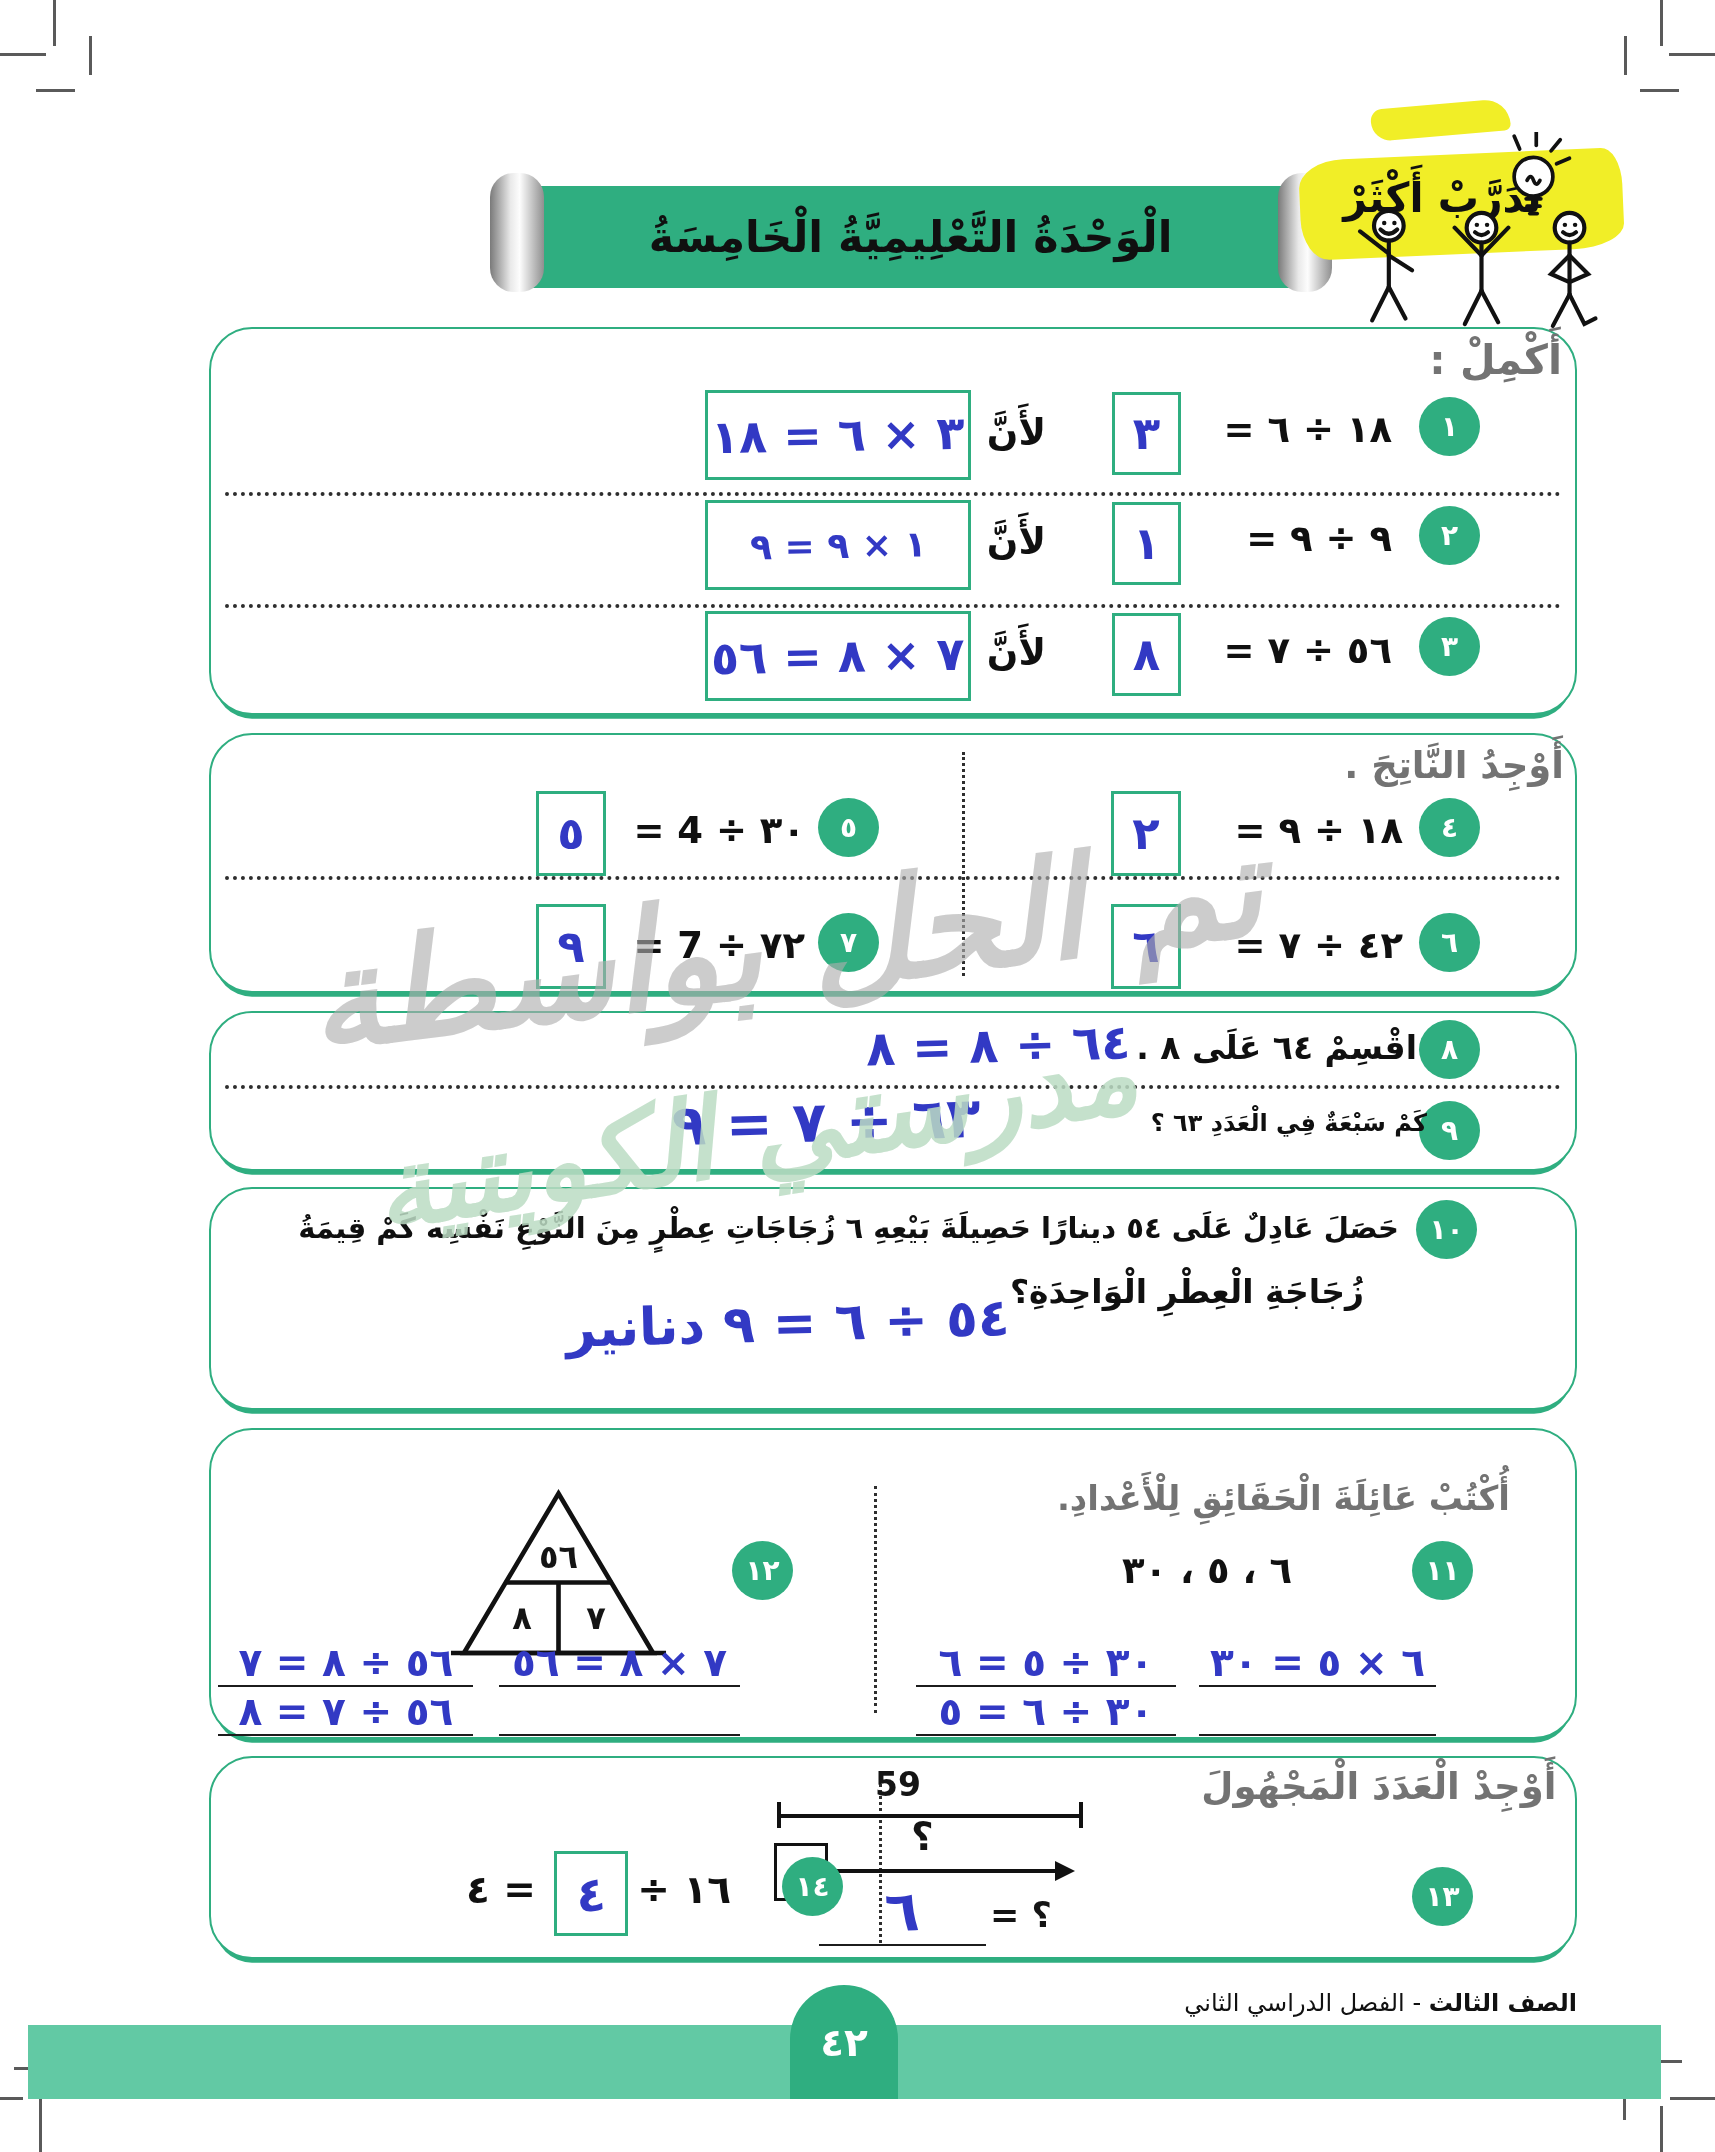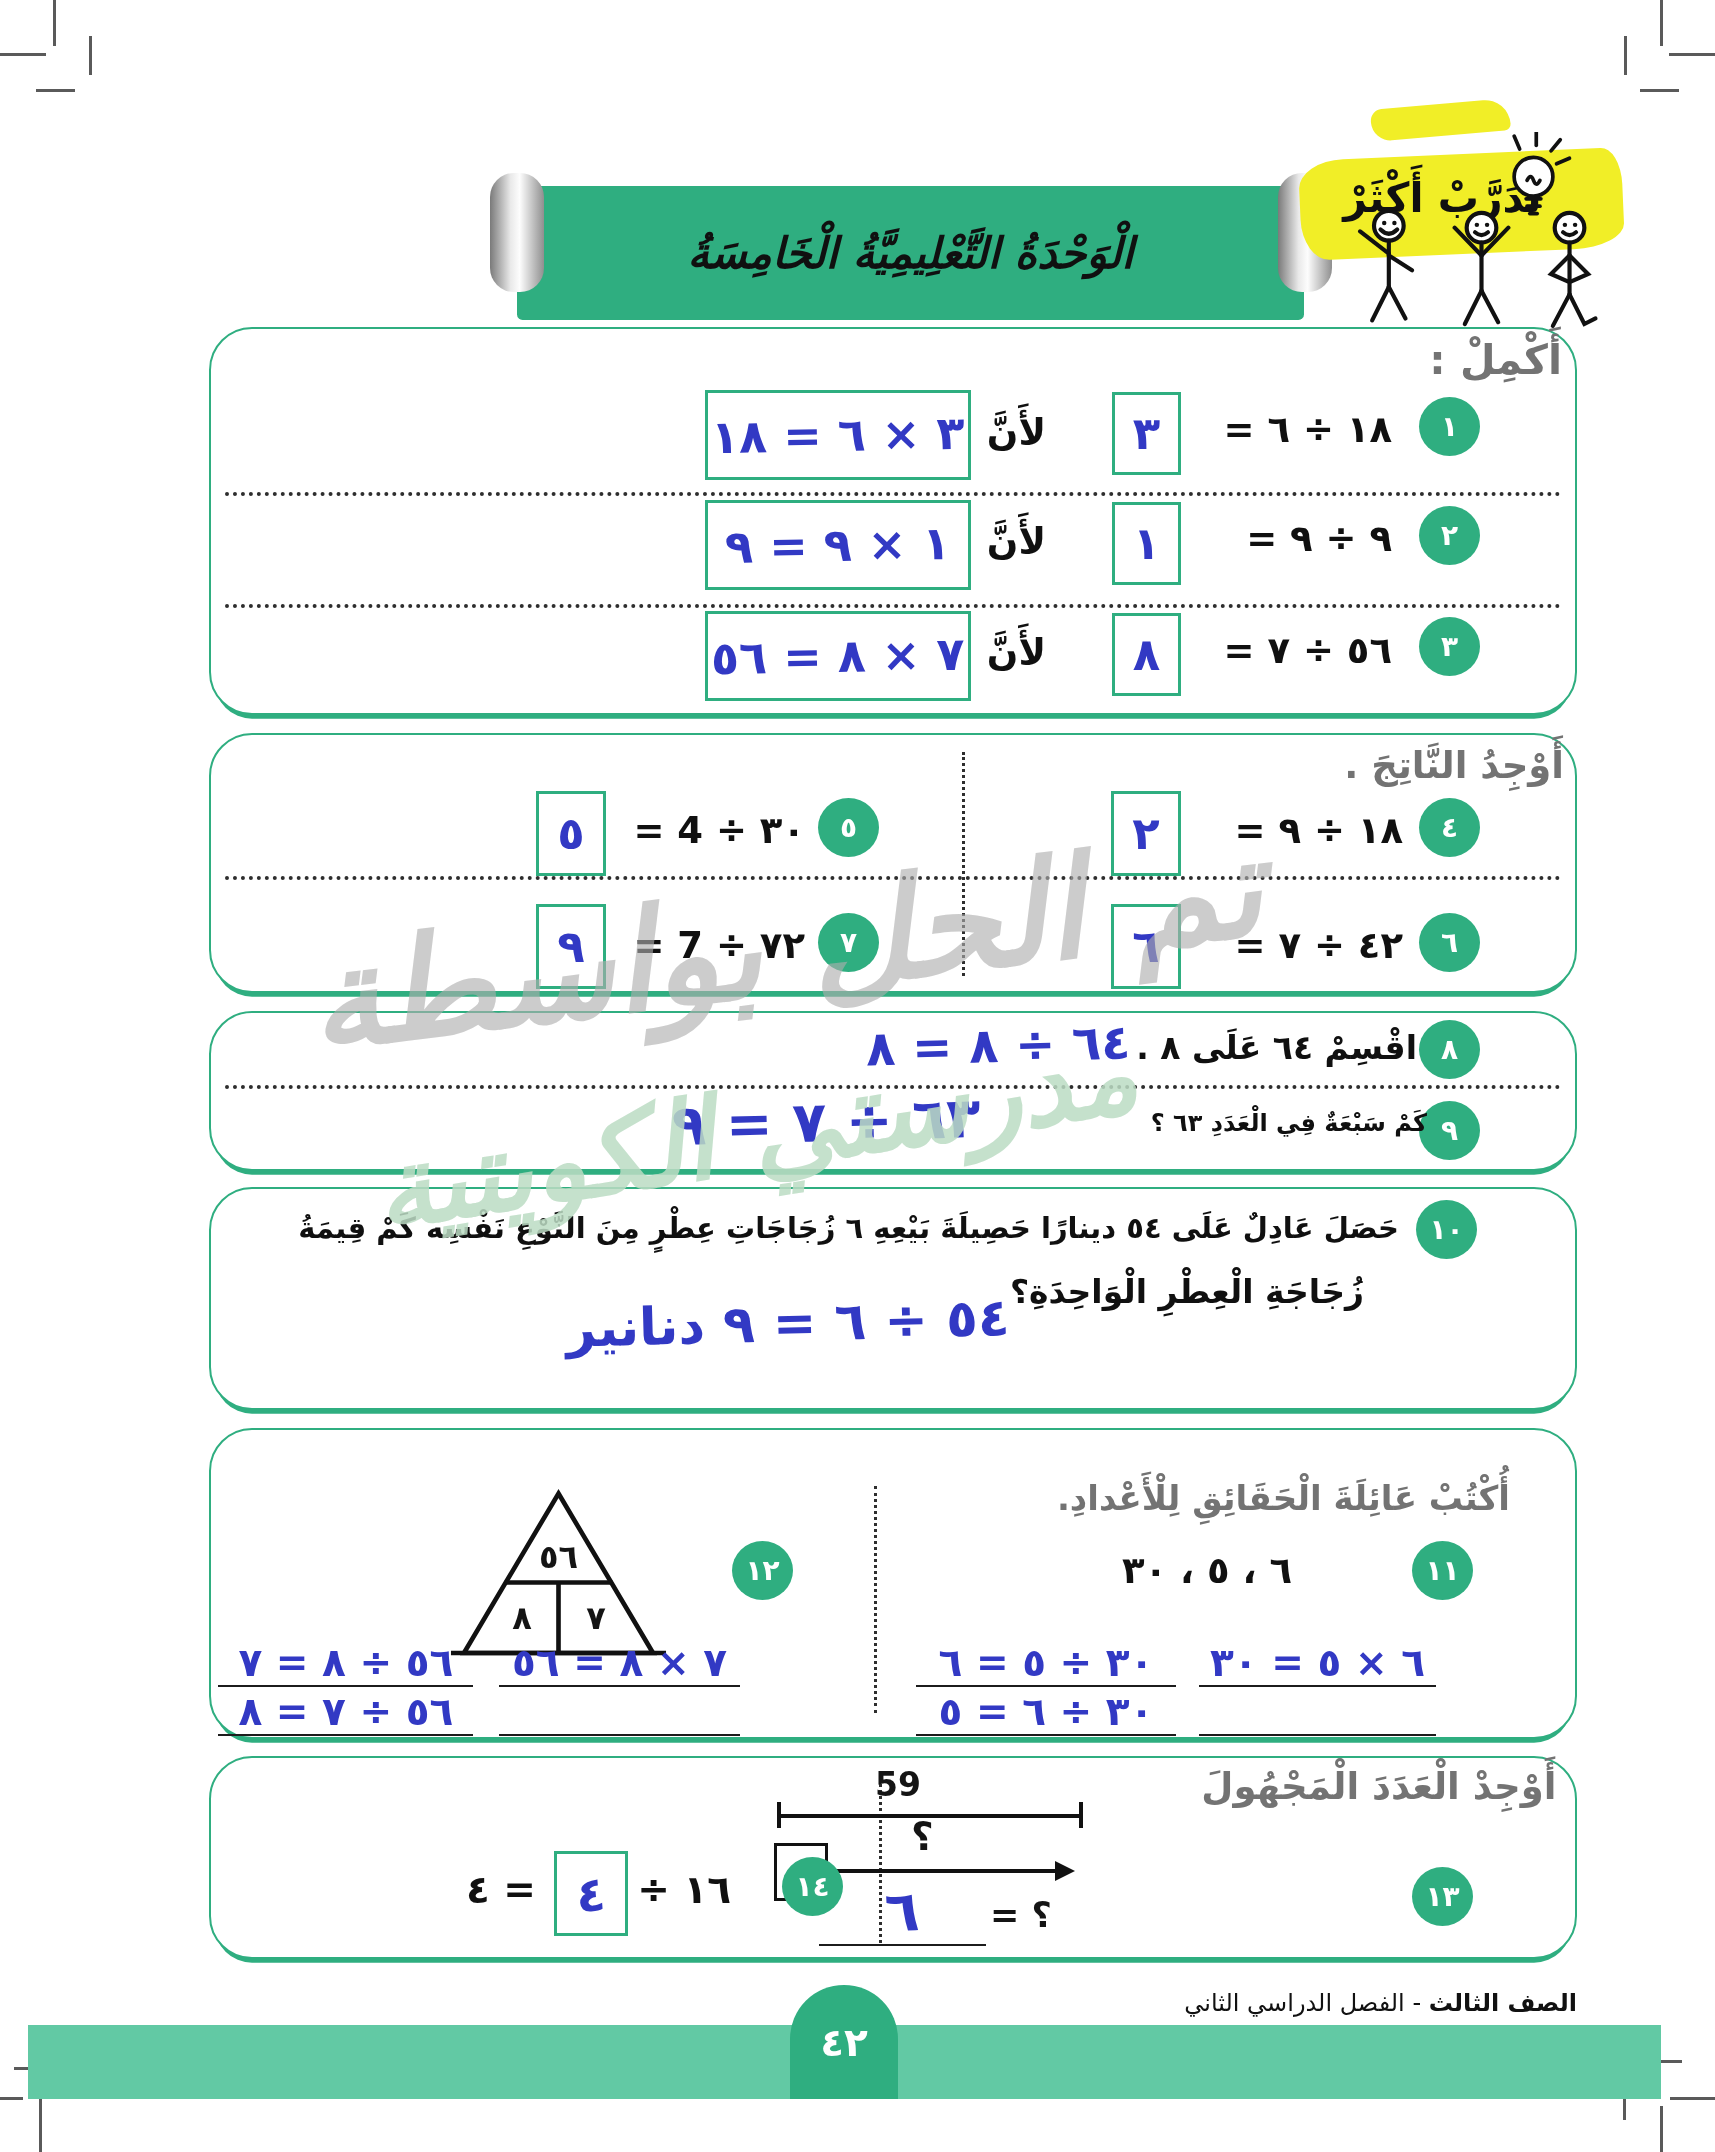--- a/index.html
+++ b/index.html
@@ -24,22 +24,22 @@
   .eq{position:absolute;font-weight:bold;font-size:37px;color:#101010;white-space:nowrap;}
   .abox{position:absolute;border:3.7px solid var(--green);background:#fff;color:var(--blue);
         font-weight:bold;display:flex;align-items:center;justify-content:center;}
   .hand{color:var(--blue);font-weight:bold;white-space:nowrap;}
   .hand-abs{position:absolute;color:var(--blue);font-weight:bold;white-space:nowrap;transform:rotate(-1.5deg);}
   .hdot{position:absolute;border-top:4.6px dotted #2e2e2e;height:0;}
   .vdot{position:absolute;border-left:3.7px dotted #2e2e2e;width:0;}
   .ansline{position:absolute;border-bottom:2.8px solid #1c1c1c;display:flex;align-items:flex-end;justify-content:center;
            font-size:39px;font-weight:bold;color:var(--blue);white-space:nowrap;}
   
-  .banner-body{position:absolute;left:517px;top:186px;width:787px;height:134px;background:var(--green);
-               border-radius:5.6px;display:flex;align-items:center;justify-content:center;font-style:italic;}
+  .banner-body{position:absolute;left:517px;top:186px;width:787px;height:102px;background:var(--green);
+               border-radius:5.6px;display:flex;align-items:center;justify-content:center;}
   .banner-title{font-size:43px;font-weight:bold;color:#101010;white-space:nowrap;}
   .scroll-end{position:absolute;top:173px;width:54px;height:119px;border-radius:24px;
               background:linear-gradient(90deg,#7a7a7a 0%,#e9e9e9 38%,#fdfdfd 55%,#8f8f8f 100%);}
   
   .brush{position:absolute;background:var(--yellow);}
   .practice-label{position:absolute;font-size:41px;font-weight:bold;color:#101010;white-space:nowrap;}
   
   .footer-bar{position:absolute;left:28px;top:2025px;width:1633px;height:74px;background:var(--bar-green);}
   .page-tab{position:absolute;left:790px;top:1985px;width:108px;height:114px;background:var(--green);
             border-radius:54px 54px 0 0;display:flex;align-items:flex-start;justify-content:center;}
@@ -157,21 +157,21 @@
       </div>
 
     <div class="hdot" style="left:14px;top:163px;width:1336px;"></div>
 
     <div class="qnum" style="right:95px;top:177px;">٢</div>
     <div class="eq" style="right:183px;top:188px;">٩ ÷ ٩ =</div>
     <div class="abox" style="right:394px;top:173px;width:69px;height:83px;font-size:45px;">
         <span class="hand">١</span>
       </div>
     <div class="eq" style="right:529px;top:191px;">لأَنَّ</div>
-    <div class="abox" style="left:494px;top:171px;width:266px;height:90px;font-size:46px;">
+    <div class="abox" style="left:494px;top:171px;width:266px;height:90px;font-size:36px;">
         <span class="hand" style="transform:rotate(-1deg);">١ × ٩ = ٩</span>
       </div>
 
     <div class="hdot" style="left:14px;top:275px;width:1336px;"></div>
 
     <div class="qnum" style="right:95px;top:288px;">٣</div>
     <div class="eq" style="right:183px;top:300px;">٥٦ ÷ ٧ =</div>
     <div class="abox" style="right:394px;top:284px;width:69px;height:83px;font-size:45px;">
         <span class="hand">٨</span>
       </div>

